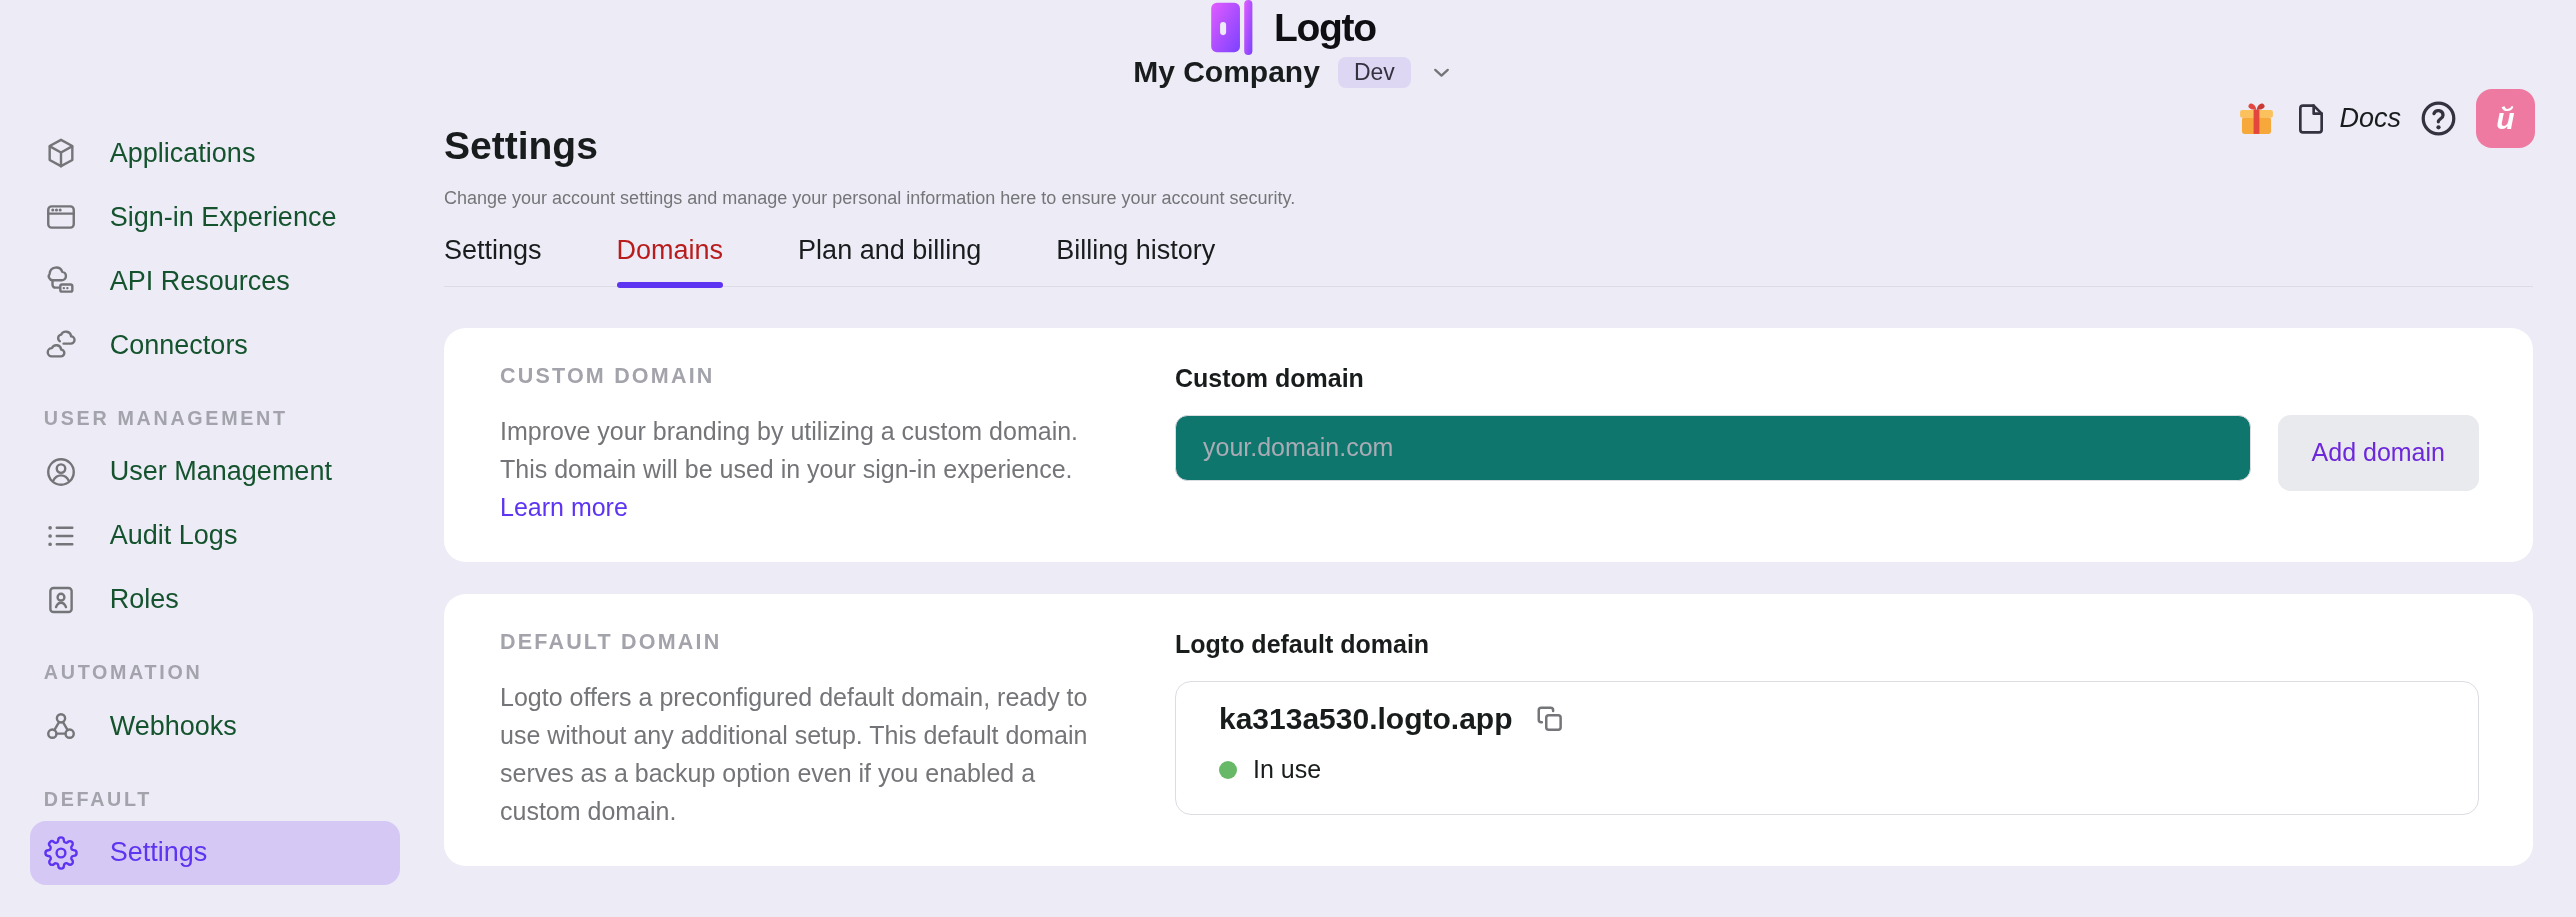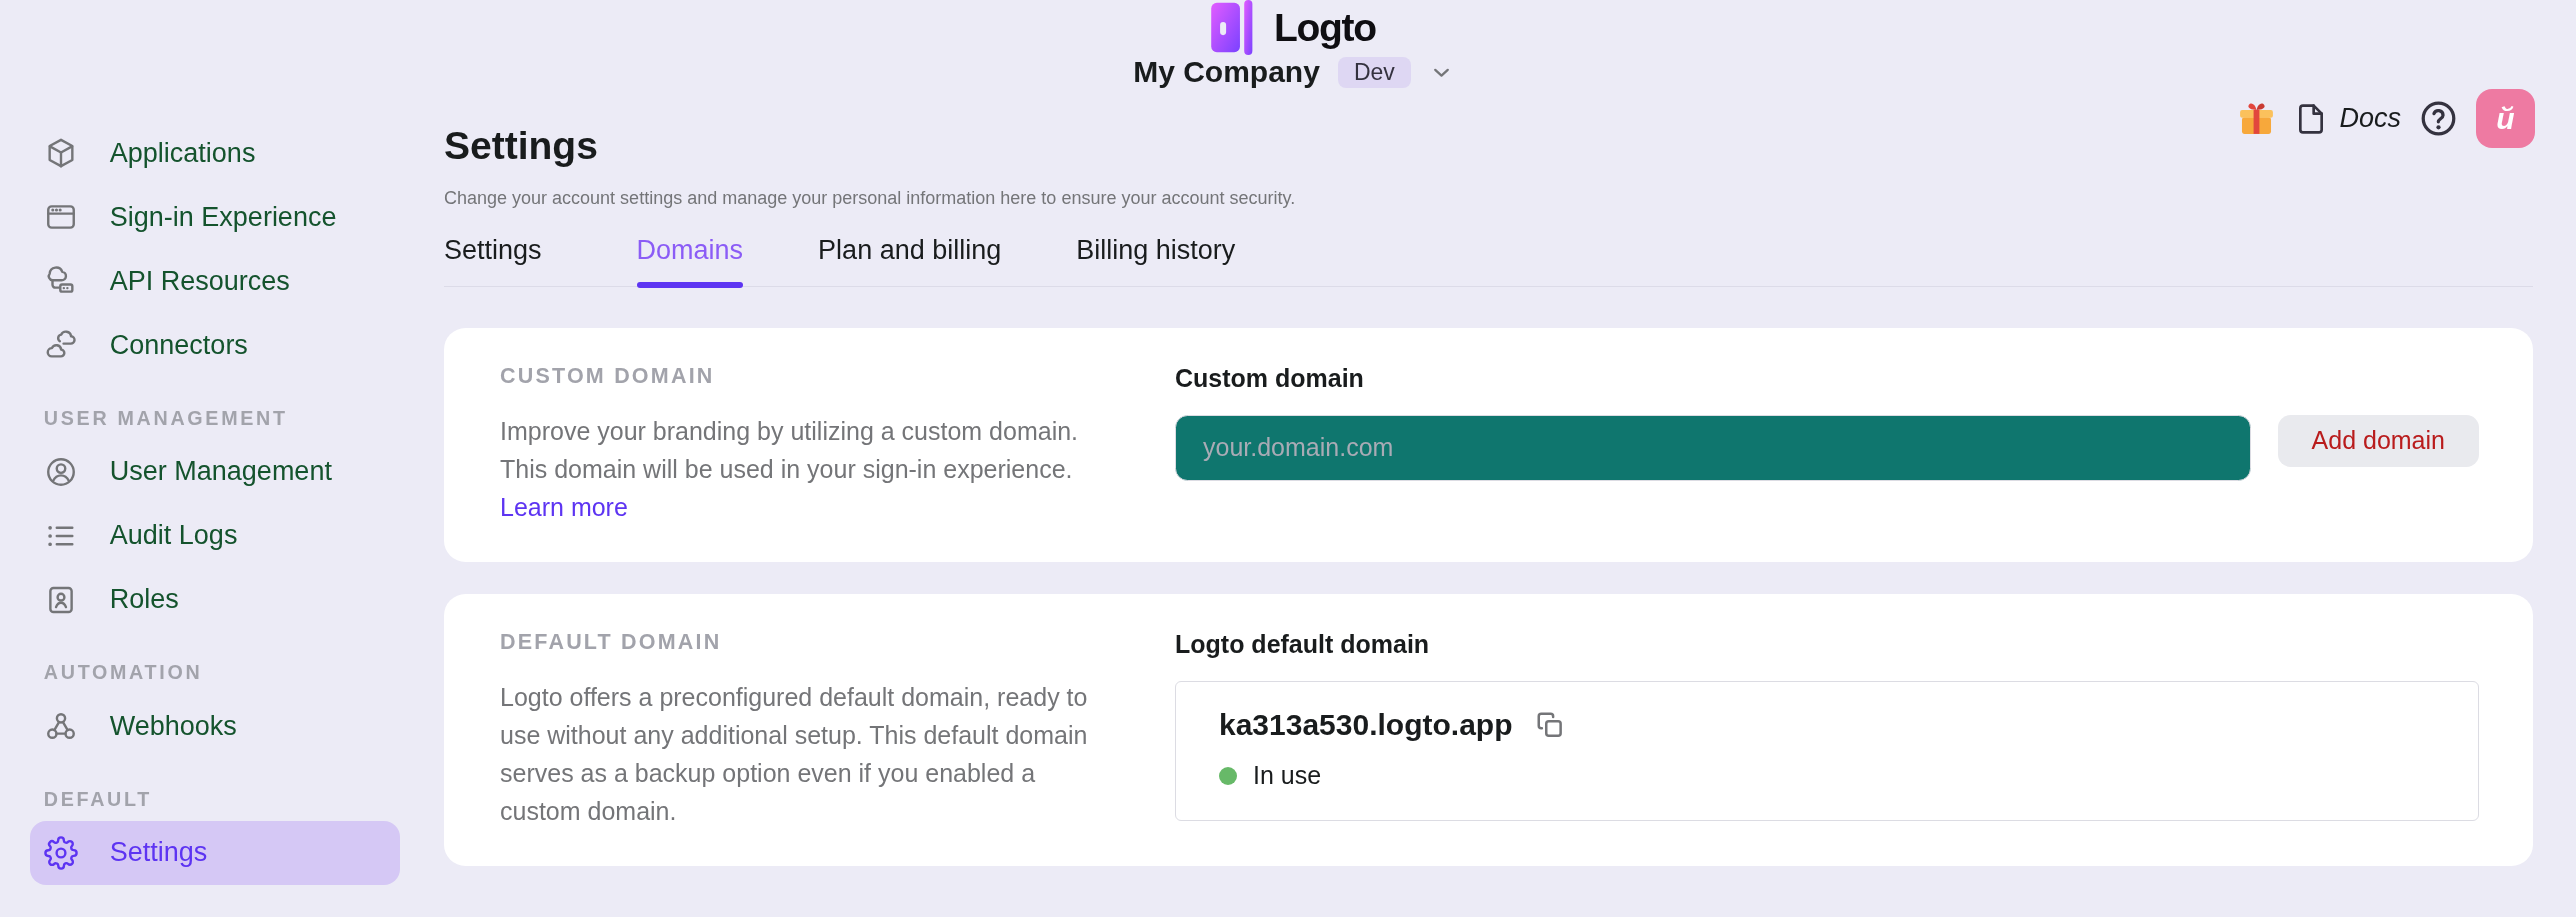--- a/index.html
+++ b/index.html
@@ -44,46 +44,46 @@
                 font-size:19.7px; font-weight:700; letter-spacing:2.7px; color:#a2a3ab; }
 
   
   .main { flex:1; padding:7.2px 43px 0 15px; }
   .page-title { font-size:39px; font-weight:700; line-height:50px; color:#191c1d; }
   .page-subtitle { margin-top:10.7px; font-size:18px; line-height:32px; color:#747578; }
 
   .tabs { margin-top:21.5px; display:flex; gap:75px; border-bottom:1.8px solid #dcdbe8; }
   .tab { font-size:27px; font-weight:500; color:#191c1d; padding-bottom:19.7px;
          position:relative; cursor:pointer; }
-  .tab.active { color:#8b5cf6;margin-left:20px; }
+  .tab.active { color:#b91c1c; }
   .tab.active::after { content:""; position:absolute; left:0; right:0; bottom:-1.8px;
                        height:6.3px; border-radius:6.3px; background:#5d34f2; }
 
   .card { background:#fff; border-radius:21.5px; display:flex;
           padding:36px 54px 36px 56px; }
   .card.first { margin-top:41px; }
   .card.second { margin-top:32px; }
   .card-left { width:675px; flex-shrink:0; padding-right:54px; }
   .card-section-label { font-size:21.5px; font-weight:700; letter-spacing:2.2px; color:#a2a3ab; }
   .card-desc { margin-top:23px; font-size:25px; line-height:38px; color:#747578; width:617px; }
   .link { color:#5d34f2; cursor:pointer; }
   .card-right { flex:1; }
   .field-label { font-size:25px; font-weight:600; color:#191c1d; }
 
   .input-row { margin-top:21.5px; display:flex; align-items:stretch; gap:27px; }
   .text-input { flex:1; height:66px; border:1.8px solid #dcdce3; border-radius:12.5px;
                 background:#0f766e; padding:0 27px; font-size:25px; color:#191c1d;
                 font-family:"Liberation Sans", sans-serif; outline:none; }
   .text-input::placeholder { color:#a9abb5; }
-  .btn-add { height:52px; padding:0 34px; border-radius:12.5px; background:#e9eaee;
-             color:#b91c1c; font-size:25px; font-weight:500; border:none;
+  .btn-add { height:76px; padding:0 34px; border-radius:12.5px; background:#e9eaee;
+             color:#6d28d9; font-size:25px; font-weight:500; border:none;
              font-family:"Liberation Sans", sans-serif; cursor:default; white-space:nowrap; }
 
-  .domain-box { margin-top:21.5px; border:1.8px solid #dcdce3; border-radius:6px;
-                padding:26px 43px 30px; }
+  .domain-box { margin-top:21.5px; border:1.8px solid #dcdce3; border-radius:16px;
+                padding:20px 43px 30px; }
   .domain-row { display:flex; align-items:center; gap:23px; }
   .domain-name { font-size:30px; font-weight:700; color:#191c1d; }
   .copy-btn { cursor:pointer; }
   .copy-btn svg { width:30px; height:30px; stroke:#747578; fill:none; stroke-width:2;
                   stroke-linecap:round; stroke-linejoin:round; }
   .status-row { margin-top:19.7px; display:flex; align-items:center; gap:16px;
                 font-size:25px; color:#191c1d; }
   .status-dot { width:18px; height:18px; border-radius:50%; background:#67b968; }
 
   .chrome-icon svg { stroke:#34323f; fill:none; stroke-width:2; stroke-linecap:round;

